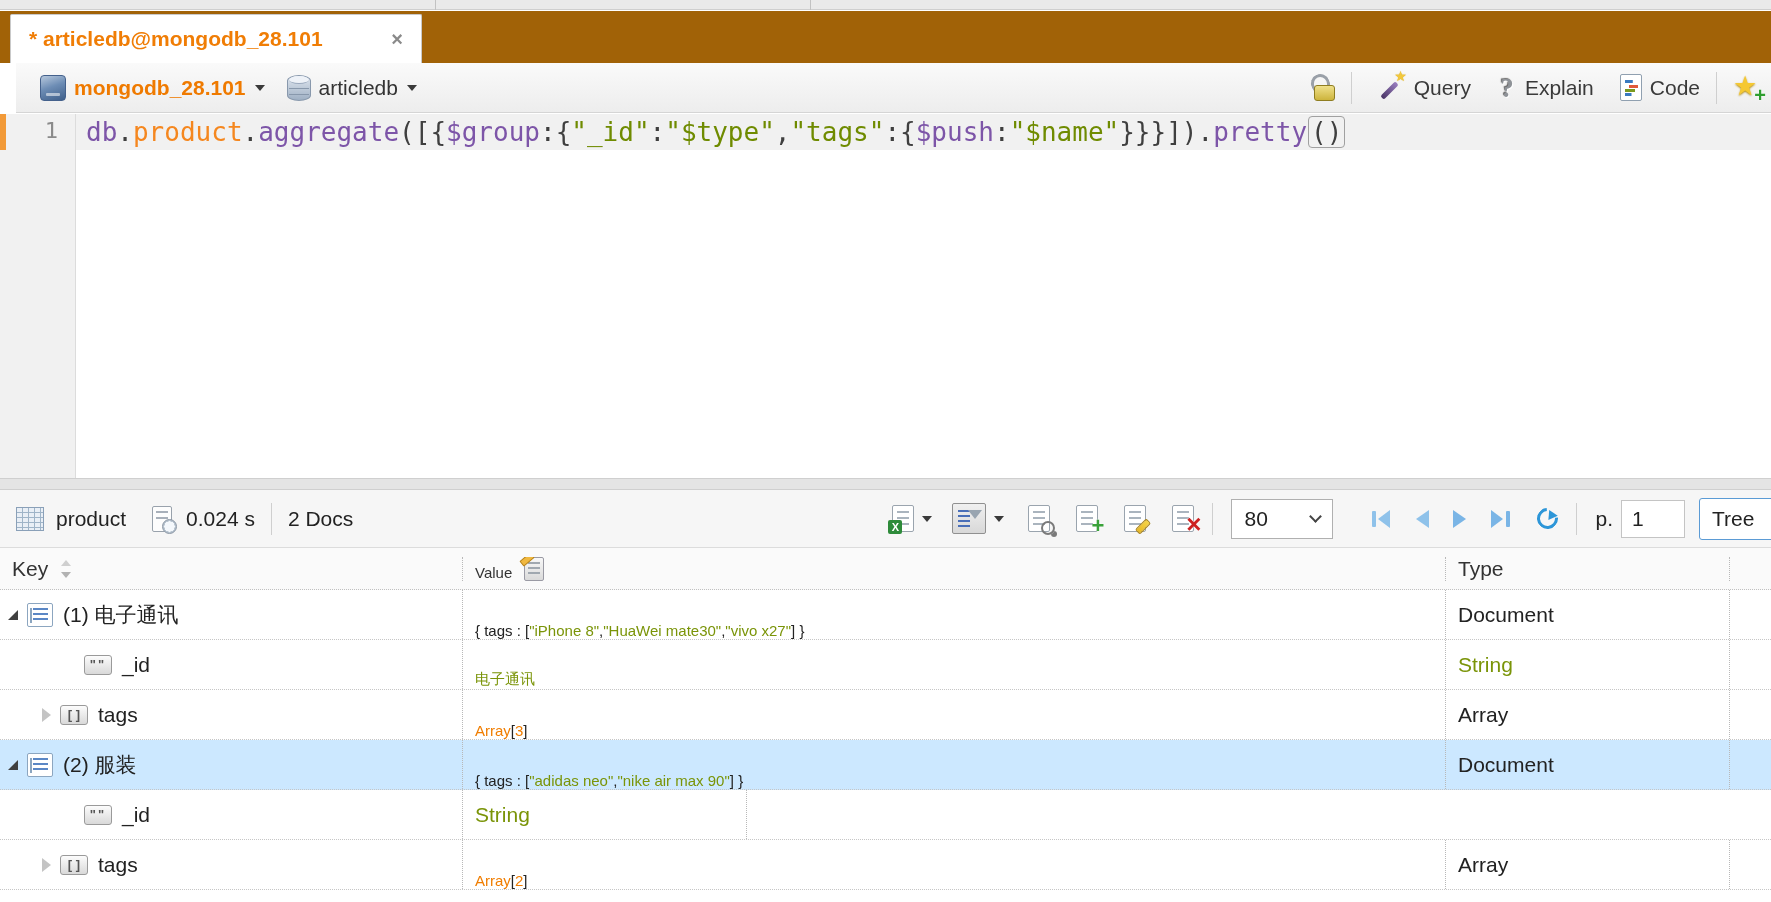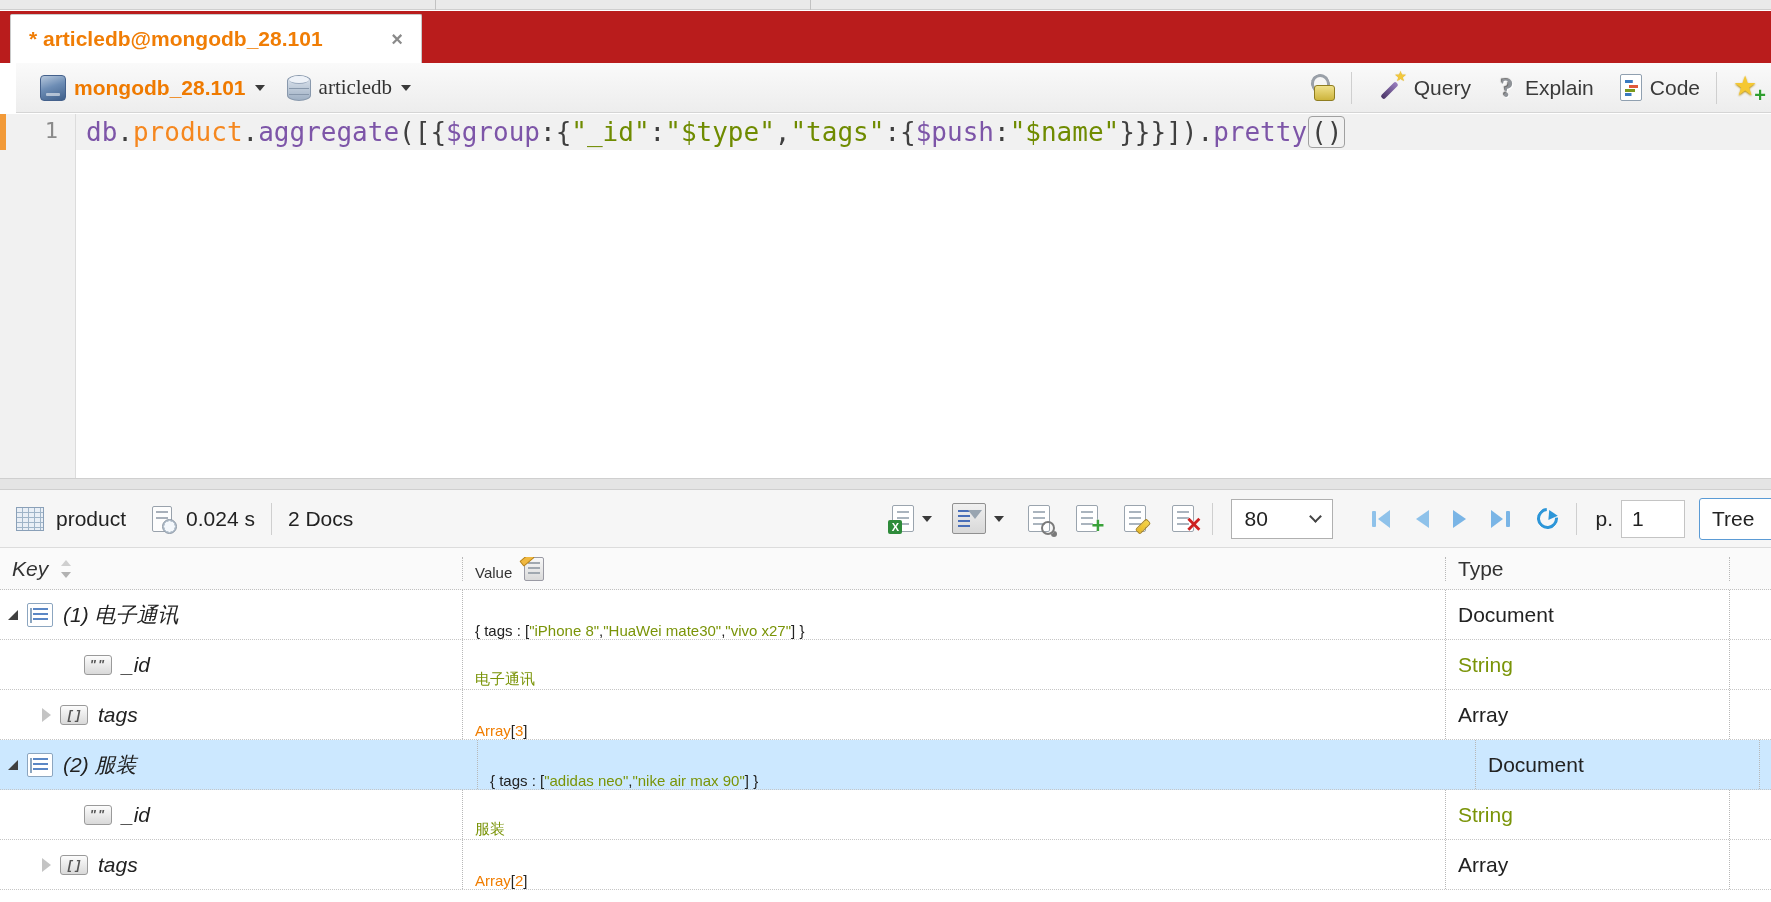--- a/index.html
+++ b/index.html
@@ -6,34 +6,34 @@
   html,body { width:1771px; height:902px; overflow:hidden; background:#fff;
     font-family:"Liberation Sans", "DejaVu Sans", sans-serif; color:#222; }
   #screen { position:relative; width:1771px; height:902px; background:#fff; }
 
   
   #topstrip { position:absolute; top:0; left:0; width:1771px; height:10px;
     background:#eaeaea; border-bottom:1px solid #cfcfcf; }
   .topdiv { position:absolute; top:0; width:1px; height:10px; background:#c2c2c2; }
 
   
-  #tabbar { position:absolute; top:11px; left:0; width:1771px; height:52px; background:#b91c1c; }
+  #tabbar { position:absolute; top:11px; left:0; width:1771px; height:52px; background:#a16207; }
   #tab { position:absolute; left:10px; top:3px; height:49px; width:412px;
     background:#ffffff; border:1px solid #c9c9c9; border-bottom:none;
     border-radius:2px 2px 0 0; display:flex; align-items:center; padding:0 18px; }
   #tab .tab-title { color:#f07d05; font-weight:bold; font-size:21px; white-space:nowrap; }
   #tab .tab-close { margin-left:auto; color:#8a8a8a; font-weight:bold; font-size:20px; }
 
   
   #conbar { position:absolute; top:63px; left:16px; width:1771px; height:50px;
     background:linear-gradient(#fafafa,#ededed); border-bottom:1px solid #d5d5d5;
     display:flex; align-items:center; padding:0 24px; }
   .con-label { font-size:21px; margin-left:8px; }
   .server-name { color:#ef7a00; font-weight:bold; }
-  .db-name { color:#333;font-family:Liberation Serif, serif; }
+  .db-name { color:#333; }
   .caret { width:0; height:0; border-left:5px solid transparent; border-right:5px solid transparent;
     border-top:6px solid #3a3a3a; margin-left:9px; }
   .vsep { width:1px; height:32px; background:#cfcfcf; margin:0 16px; }
   .btn { display:flex; align-items:center; margin-left:26px; }
   .btn-label { font-size:21px; color:#3a3a3a; margin-left:8px; }
 
   
   .tico { flex:none; position:relative; display:inline-block; }
   .server-icon { width:26px; height:26px; border:1px solid #44618c; border-radius:4px;
     background:linear-gradient(160deg,#b8c9dd 0%,#6d8db5 45%,#3f5f8a 100%); }
@@ -149,22 +149,22 @@
     display:flex; align-items:center; padding-left:10px; font-size:21px; }
   .tree-box { position:absolute; right:-16px; top:8px; width:88px; height:42px; background:#fff;
     border:1px solid #5b9bd5; border-radius:3px; display:flex; align-items:center;
     padding-left:12px; font-size:21px; color:#222; }
 
   
   #grid { position:absolute; top:548px; left:0; width:1771px; }
   .g-head { display:flex; height:42px; background:#fafafa; border-bottom:1px dotted #c0c0c0;
     align-items:center; font-size:21px; color:#333; }
   .g-row { display:flex; height:50px; border-bottom:1px dotted #c6c6c6; align-items:stretch; }
-  .g-row.hl { background:#cce8ff;gap:15px; }
-  .c-key { width:462px; display:flex; align-items:center;font-style:italic; }
+  .g-row.hl { background:#cce8ff; }
+  .c-key { width:462px; display:flex; align-items:center; }
   .c-val { width:983px; border-left:1px dotted #b8b8b8; display:flex; align-items:flex-end;
     padding-left:12px; font-size:15px; white-space:nowrap; overflow:hidden; }
   .c-type { width:285px; border-left:1px dotted #b8b8b8; border-right:1px dotted #b8b8b8;
     display:flex; align-items:center; padding-left:12px; font-size:21px; }
   .g-head .c-key { padding-left:12px; }
   .sort-icon { position:relative; width:14px; height:20px; margin-left:12px; }
   .sort-icon::before { content:""; position:absolute; top:1px; left:1px; width:0; height:0;
     border-left:5px solid transparent; border-right:5px solid transparent; border-bottom:6px solid #cfcfcf; }
   .sort-icon::after { content:""; position:absolute; bottom:1px; left:1px; width:0; height:0;
     border-left:5px solid transparent; border-right:5px solid transparent; border-top:6px solid #b2b2b2; }
@@ -363,23 +363,20 @@
           </div>
           <div class="c-type">
             <span class="vt pun">Document</span>
           </div>
         </div>
         <div class="g-row">
           <div class="c-key" style="padding-left: 84px;">
             <span class="kicon string" style="margin-left: 0px;">""</span>
             <span class="key-label">_id</span>
           </div>
-          <div class="c-val">
-            <span class="vt str">服装</span>
-          </div>
           <div class="c-type">
             <span class="vt str">String</span>
           </div>
         </div>
         <div class="g-row">
           <div class="c-key" style="padding-left: 42px;">
             <span class="exp collapsed"></span>
             <span class="kicon array">[ ]</span>
             <span class="key-label">tags</span>
           </div>

